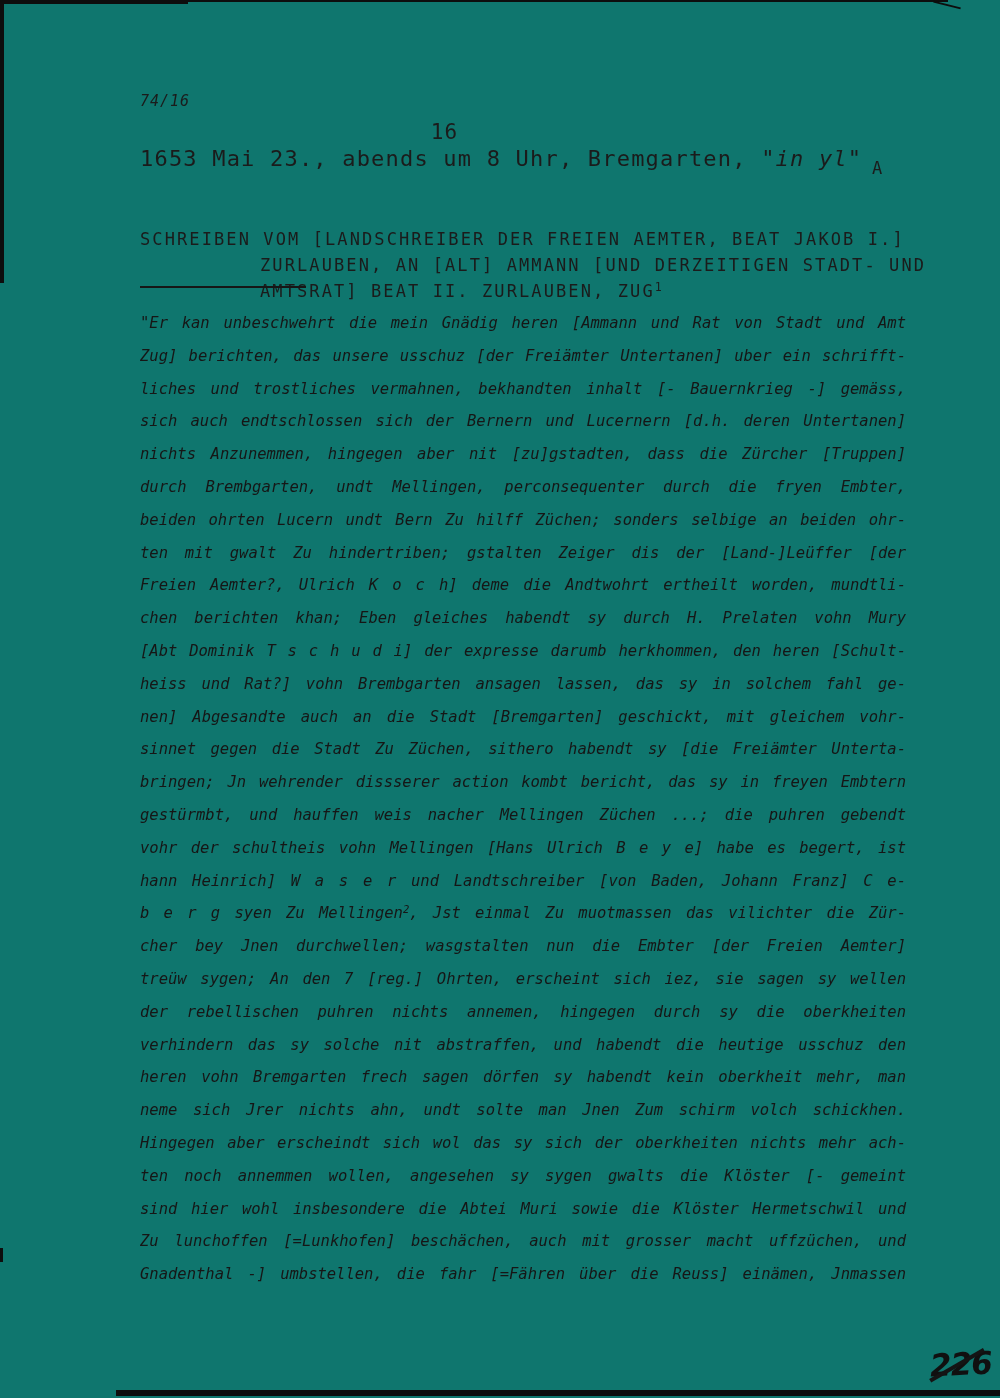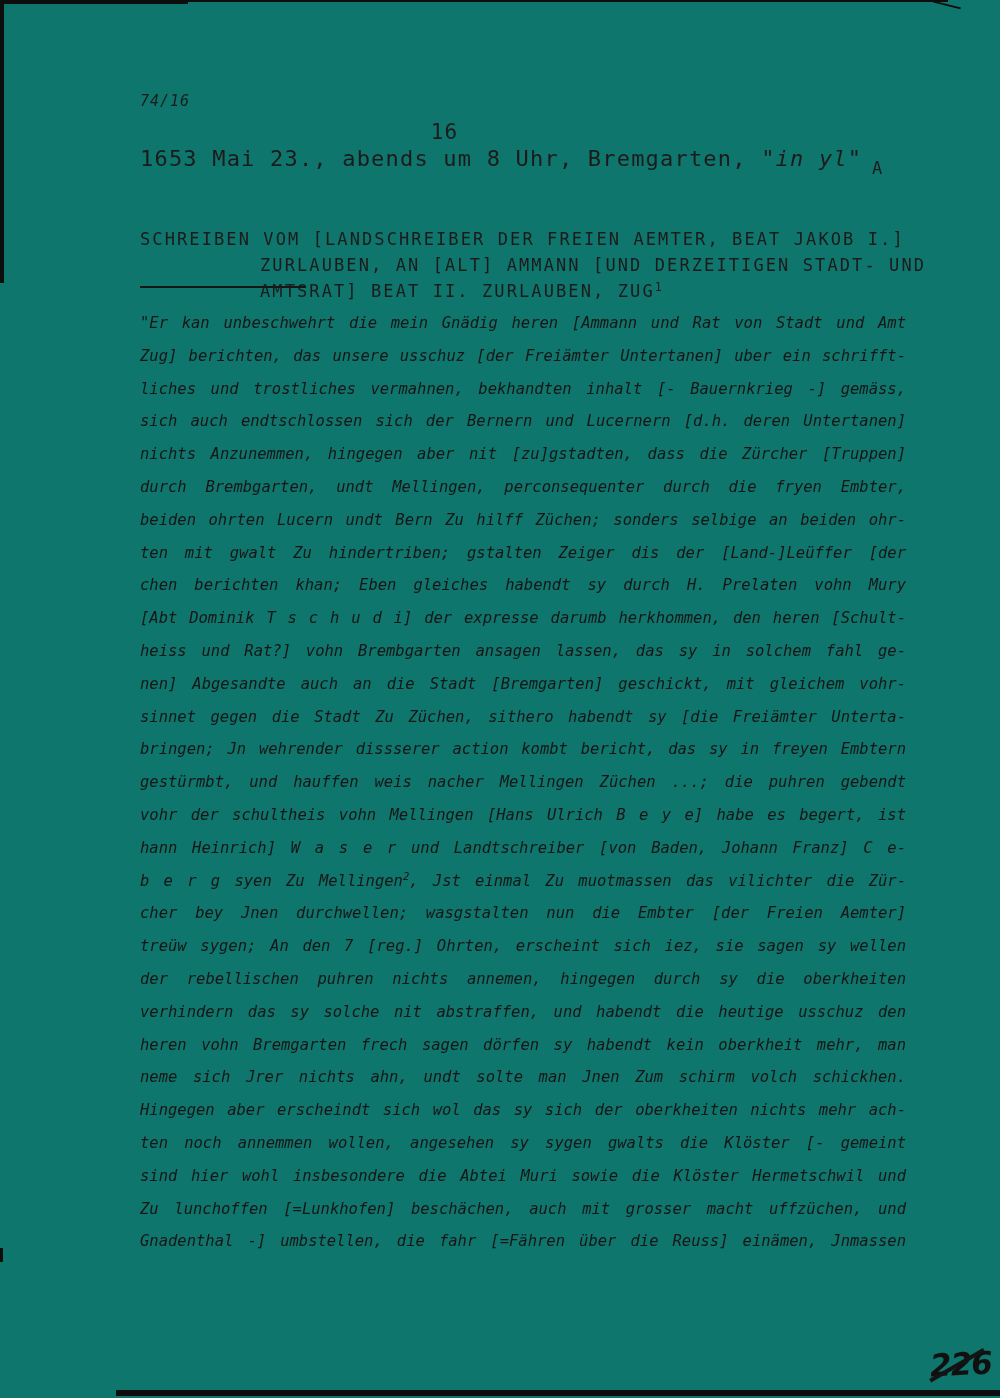--- a/index.html
+++ b/index.html
@@ -107,20 +107,21 @@
 
   <div class="body-text" id="body-text">
       <div class="body-line">"Er kan unbeschwehrt die mein Gnädig heren [Ammann und Rat von Stadt und Amt</div>
       <div class="body-line">Zug] berichten, das unsere usschuz [der Freiämter Untertanen] uber ein schrifft-</div>
       <div class="body-line">liches und trostliches vermahnen, bekhandten inhalt [- Bauernkrieg -] gemäss,</div>
       <div class="body-line">sich auch endtschlossen sich der Bernern und Lucernern [d.h. deren Untertanen]</div>
       <div class="body-line">nichts Anzunemmen, hingegen aber nit [zu]gstadten, dass die Zürcher [Truppen]</div>
       <div class="body-line">durch Brembgarten, undt Mellingen, perconsequenter durch die fryen Embter,</div>
       <div class="body-line">beiden ohrten Lucern undt Bern Zu hilff Züchen; sonders selbige an beiden ohr-</div>
       <div class="body-line">ten mit gwalt Zu hindertriben; gstalten Zeiger dis der [Land-]Leüffer [der</div>
+      <div class="body-line">Freien Aemter?, Ulrich  K o c h] deme die Andtwohrt ertheilt worden, mundtli-</div>
       <div class="body-line">chen berichten khan; Eben gleiches habendt sy durch H. Prelaten vohn Mury</div>
       <div class="body-line">[Abt Dominik  T s c h u d i] der expresse darumb herkhommen, den heren [Schult-</div>
       <div class="body-line">heiss und Rat?] vohn Brembgarten ansagen lassen, das sy in solchem fahl ge-</div>
       <div class="body-line">nen] Abgesandte auch an die Stadt [Bremgarten] geschickt, mit gleichem vohr-</div>
       <div class="body-line">sinnet gegen die Stadt Zu Züchen, sithero habendt sy [die Freiämter Unterta-</div>
       <div class="body-line">bringen; Jn wehrender dissserer action kombt bericht, das sy in freyen Embtern</div>
       <div class="body-line">gestürmbt, und hauffen weis nacher Mellingen Züchen ...; die puhren gebendt</div>
       <div class="body-line">vohr der schultheis vohn Mellingen [Hans Ulrich  B e y e] habe es begert, ist</div>
       <div class="body-line">hann Heinrich] W a s e r  und Landtschreiber [von Baden, Johann Franz] C e-</div>
       <div class="body-line">b e r g  syen Zu Mellingen<sup>2</sup>, Jst einmal Zu muotmassen das vilichter die Zür-</div>

